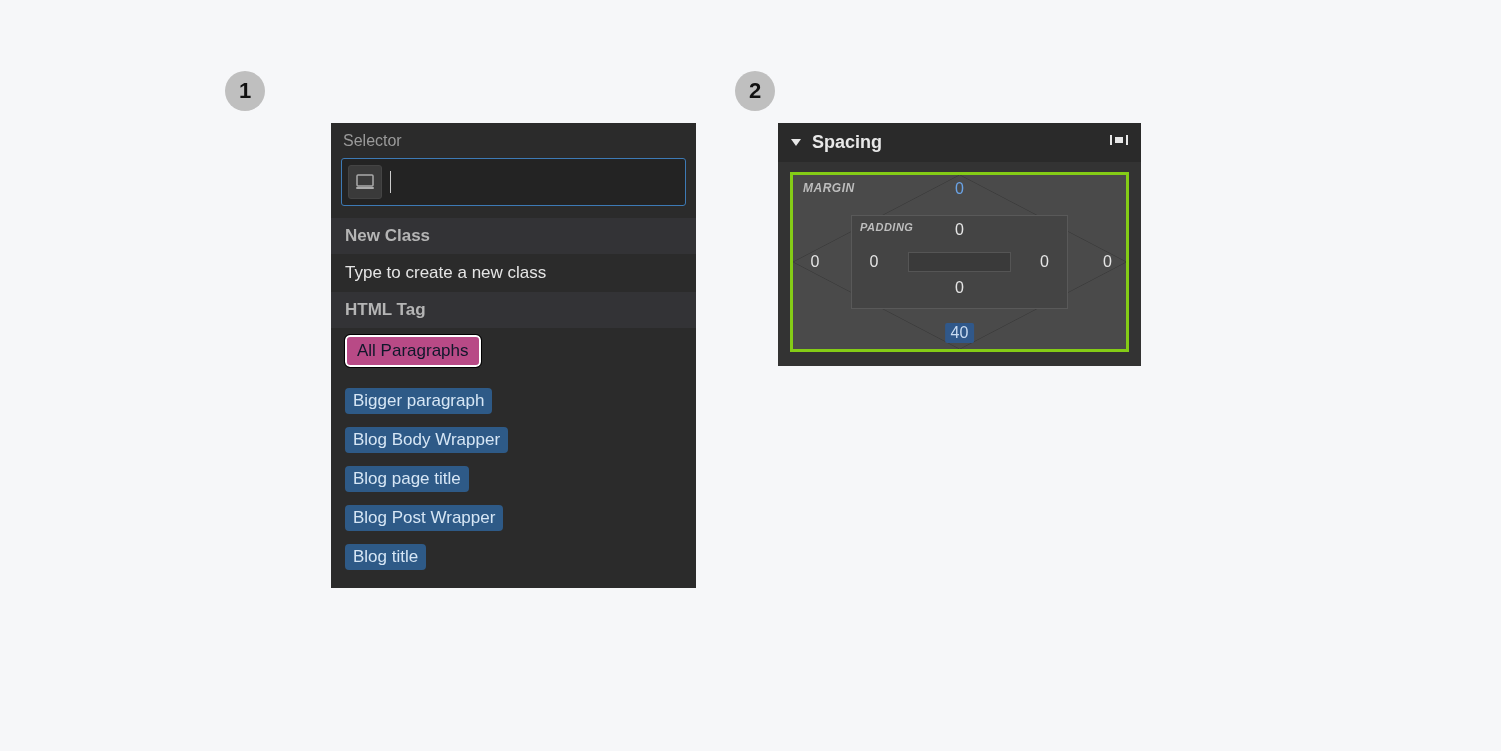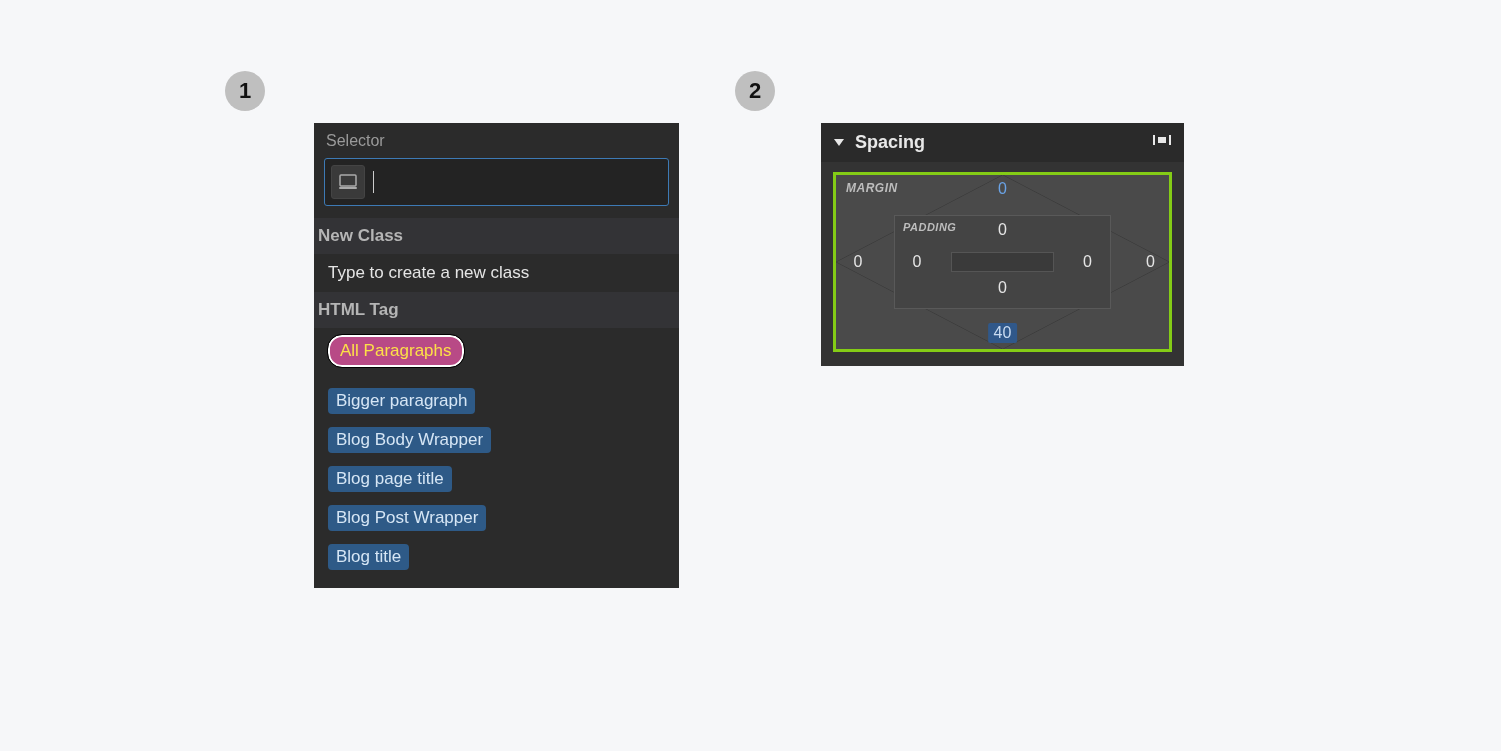--- a/index.html
+++ b/index.html
@@ -21,21 +21,21 @@
       font-weight: 700;
       color: #111;
       position: absolute;
     }
     .badge-1 { left: 225px; top: 71px; }
     .badge-2 { left: 735px; top: 71px; }
 
     
     .panel-selector {
       position: absolute;
-      left: 314px; top: 123px;
+      left: 331px; top: 123px;
       width: 365px;
       background: #2b2b2b;
       color: #d9d9d9;
       font-size: 16px;
     }
     .panel-selector .header {
       padding: 9px 12px 8px;
       color: #9a9a9a;
       font-size: 16px;
     }
@@ -59,41 +59,41 @@
       justify-content: center;
     }
     .panel-selector .device-icon svg { fill: #aaa; }
     .panel-selector .text-cursor {
       margin-left: 8px;
       width: 1px; height: 22px;
       background: #ccc;
     }
     .panel-selector .section-header {
       background: #333336;
-      padding: 8px 4px;
+      padding: 8px 14px;
       color: #b5b5b5;
       font-weight: 600;
       font-size: 17px;
     }
     .panel-selector .section-body {
       background: #2b2b2b;
       padding: 7px 14px;
     }
     .panel-selector .newclass-placeholder {
       color: #e5e5e5;
       font-size: 17px;
       padding: 2px 0;
     }
     .panel-selector .html-tag-chip {
       display: inline-block;
       background: #b84a86;
-      color: #fde047;
+      color: #0f172a;
       border: 2px solid #fff;
       outline: 1px solid #000;
-      border-radius: 14px;
+      border-radius: 5px;
       padding: 4px 10px;
       font-size: 17px;
     }
     .panel-selector .class-chip {
       display: inline-block;
       background: #2e5a87;
       color: #d6e6f5;
       border-radius: 4px;
       padding: 3px 8px;
       font-size: 17px;
@@ -104,21 +104,21 @@
       flex-direction: column;
       align-items: flex-start;
       gap: 5px;
       padding: 10px 14px 14px;
       background: #2b2b2b;
     }
 
     
     .panel-spacing {
       position: absolute;
-      left: 821px; top: 123px;
+      left: 778px; top: 123px;
       width: 363px;
       background: #333333;
       color: #e8e8e8;
     }
     .panel-spacing .spacing-header {
       display: flex;
       align-items: center;
       padding: 9px 12px;
       background: #2a2a2a;
       font-weight: 700;

